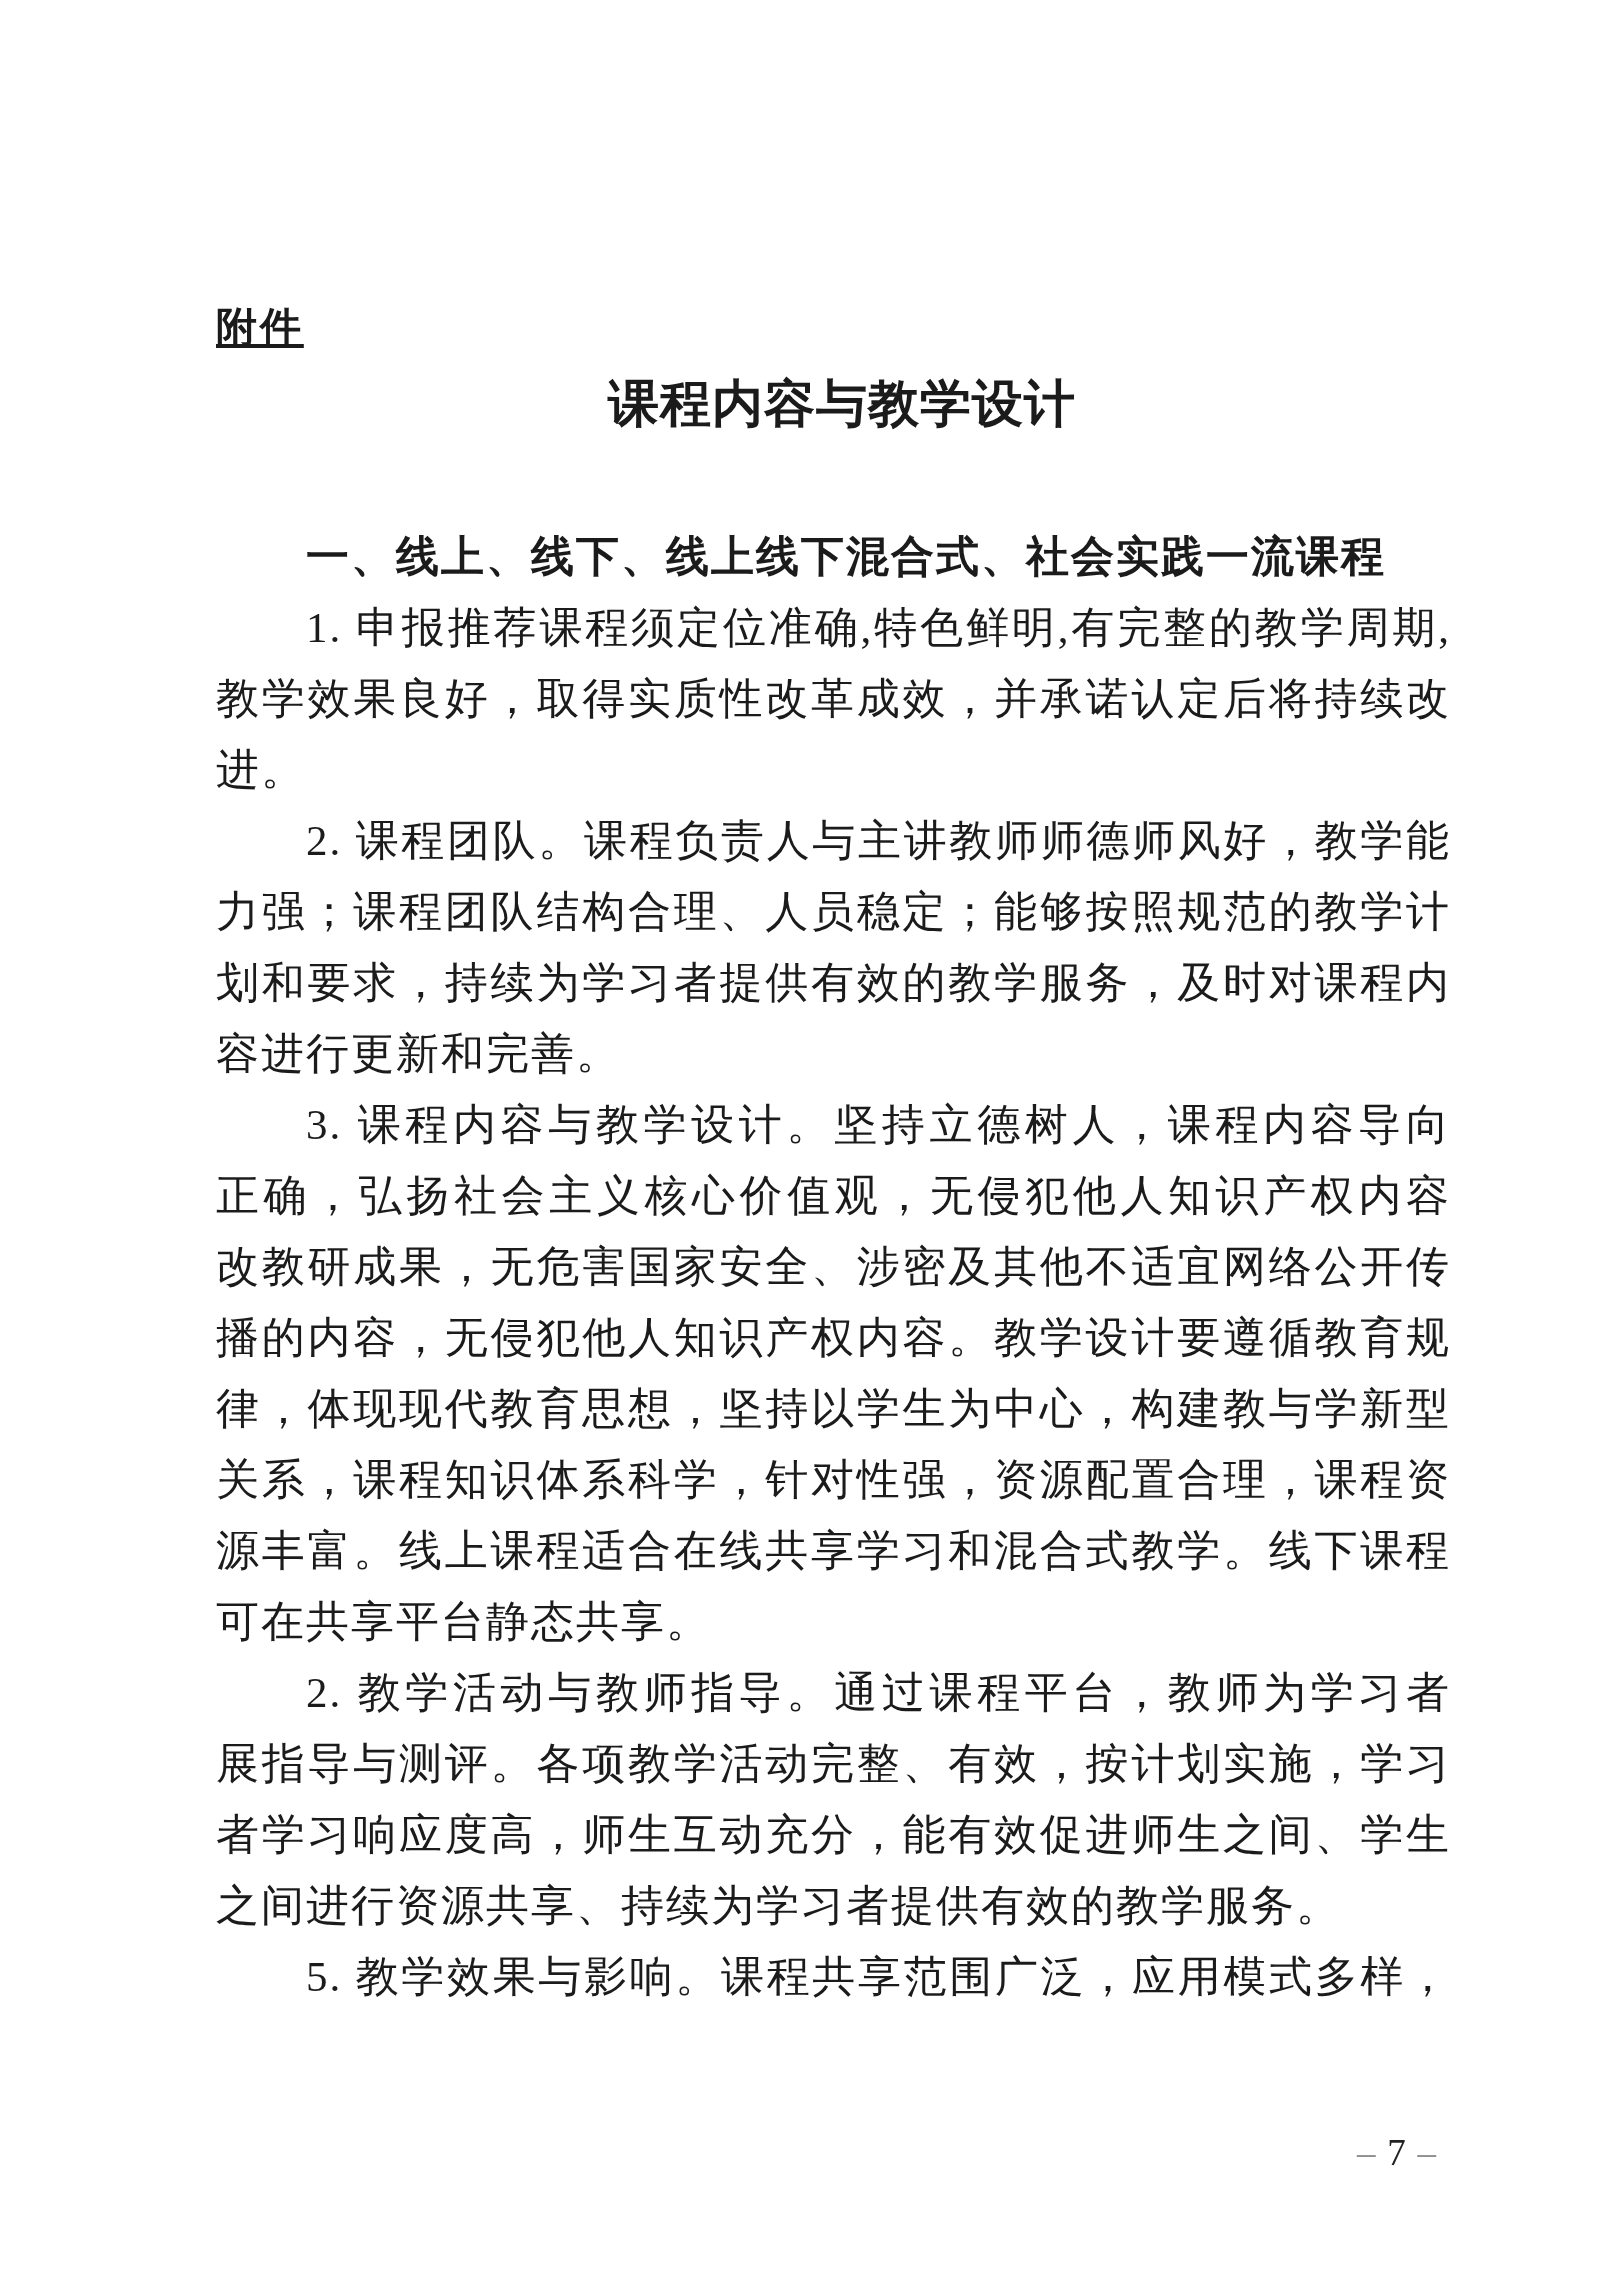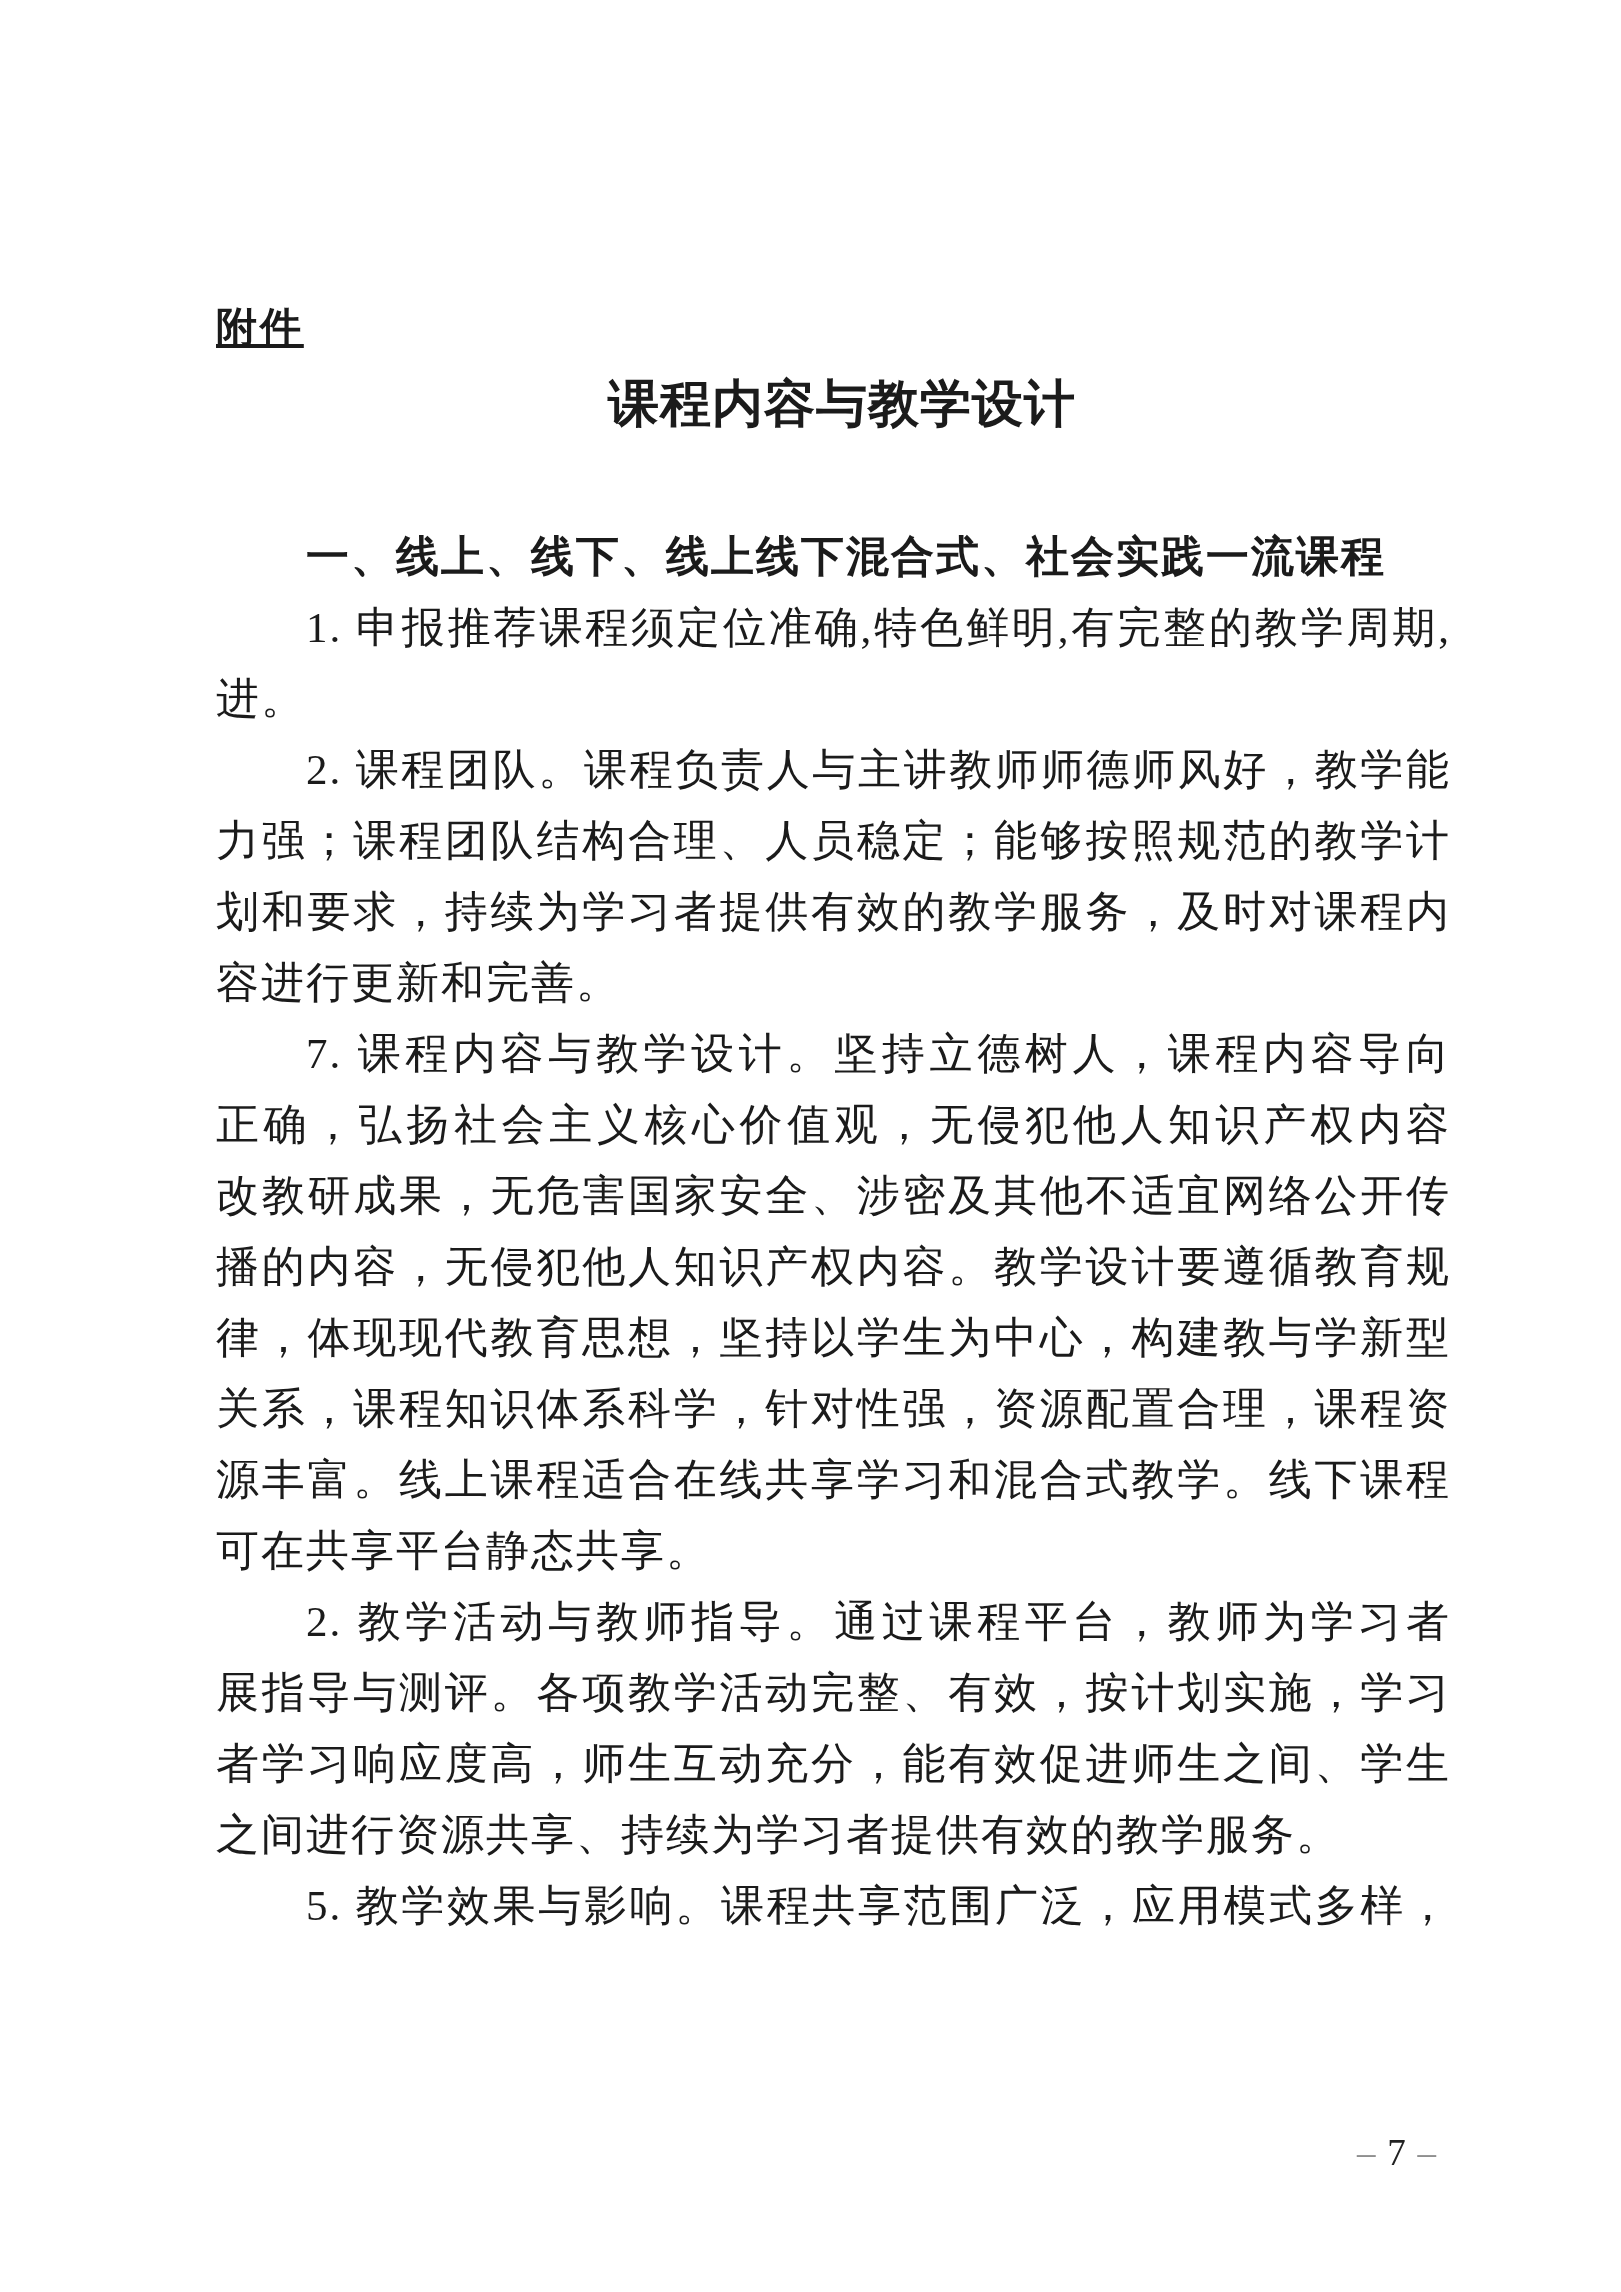--- a/index.html
+++ b/index.html
@@ -72,26 +72,27 @@
 <body>
 
 <div class="attachment">附件</div>
 
 <div class="doc-title">课程内容与教学设计</div>
 
 <div class="body-flow">
   <div class="heading-line">一、线上、线下、线上线下混合式、社会实践一流课程</div>
 
 <div class="line para-start">1. 申报推荐课程须定位准确,特色鲜明,有完整的教学周期,</div>
+    <div class="line">教学效果良好，取得实质性改革成效，并承诺认定后将持续改</div>
     <div class="line para-end">进。</div>
     <div class="line para-start">2. 课程团队。课程负责人与主讲教师师德师风好，教学能</div>
     <div class="line">力强；课程团队结构合理、人员稳定；能够按照规范的教学计</div>
     <div class="line">划和要求，持续为学习者提供有效的教学服务，及时对课程内</div>
     <div class="line para-end">容进行更新和完善。</div>
-    <div class="line para-start">7. 课程内容与教学设计。坚持立德树人，课程内容导向</div>
+    <div class="line para-start">3. 课程内容与教学设计。坚持立德树人，课程内容导向</div>
     <div class="line">正确，弘扬社会主义核心价值观，无侵犯他人知识产权内容</div>
     <div class="line">改教研成果，无危害国家安全、涉密及其他不适宜网络公开传</div>
     <div class="line">播的内容，无侵犯他人知识产权内容。教学设计要遵循教育规</div>
     <div class="line">律，体现现代教育思想，坚持以学生为中心，构建教与学新型</div>
     <div class="line">关系，课程知识体系科学，针对性强，资源配置合理，课程资</div>
     <div class="line">源丰富。线上课程适合在线共享学习和混合式教学。线下课程</div>
     <div class="line para-end">可在共享平台静态共享。</div>
     <div class="line para-start">2. 教学活动与教师指导。通过课程平台，教师为学习者</div>
     <div class="line">展指导与测评。各项教学活动完整、有效，按计划实施，学习</div>
     <div class="line">者学习响应度高，师生互动充分，能有效促进师生之间、学生</div>

